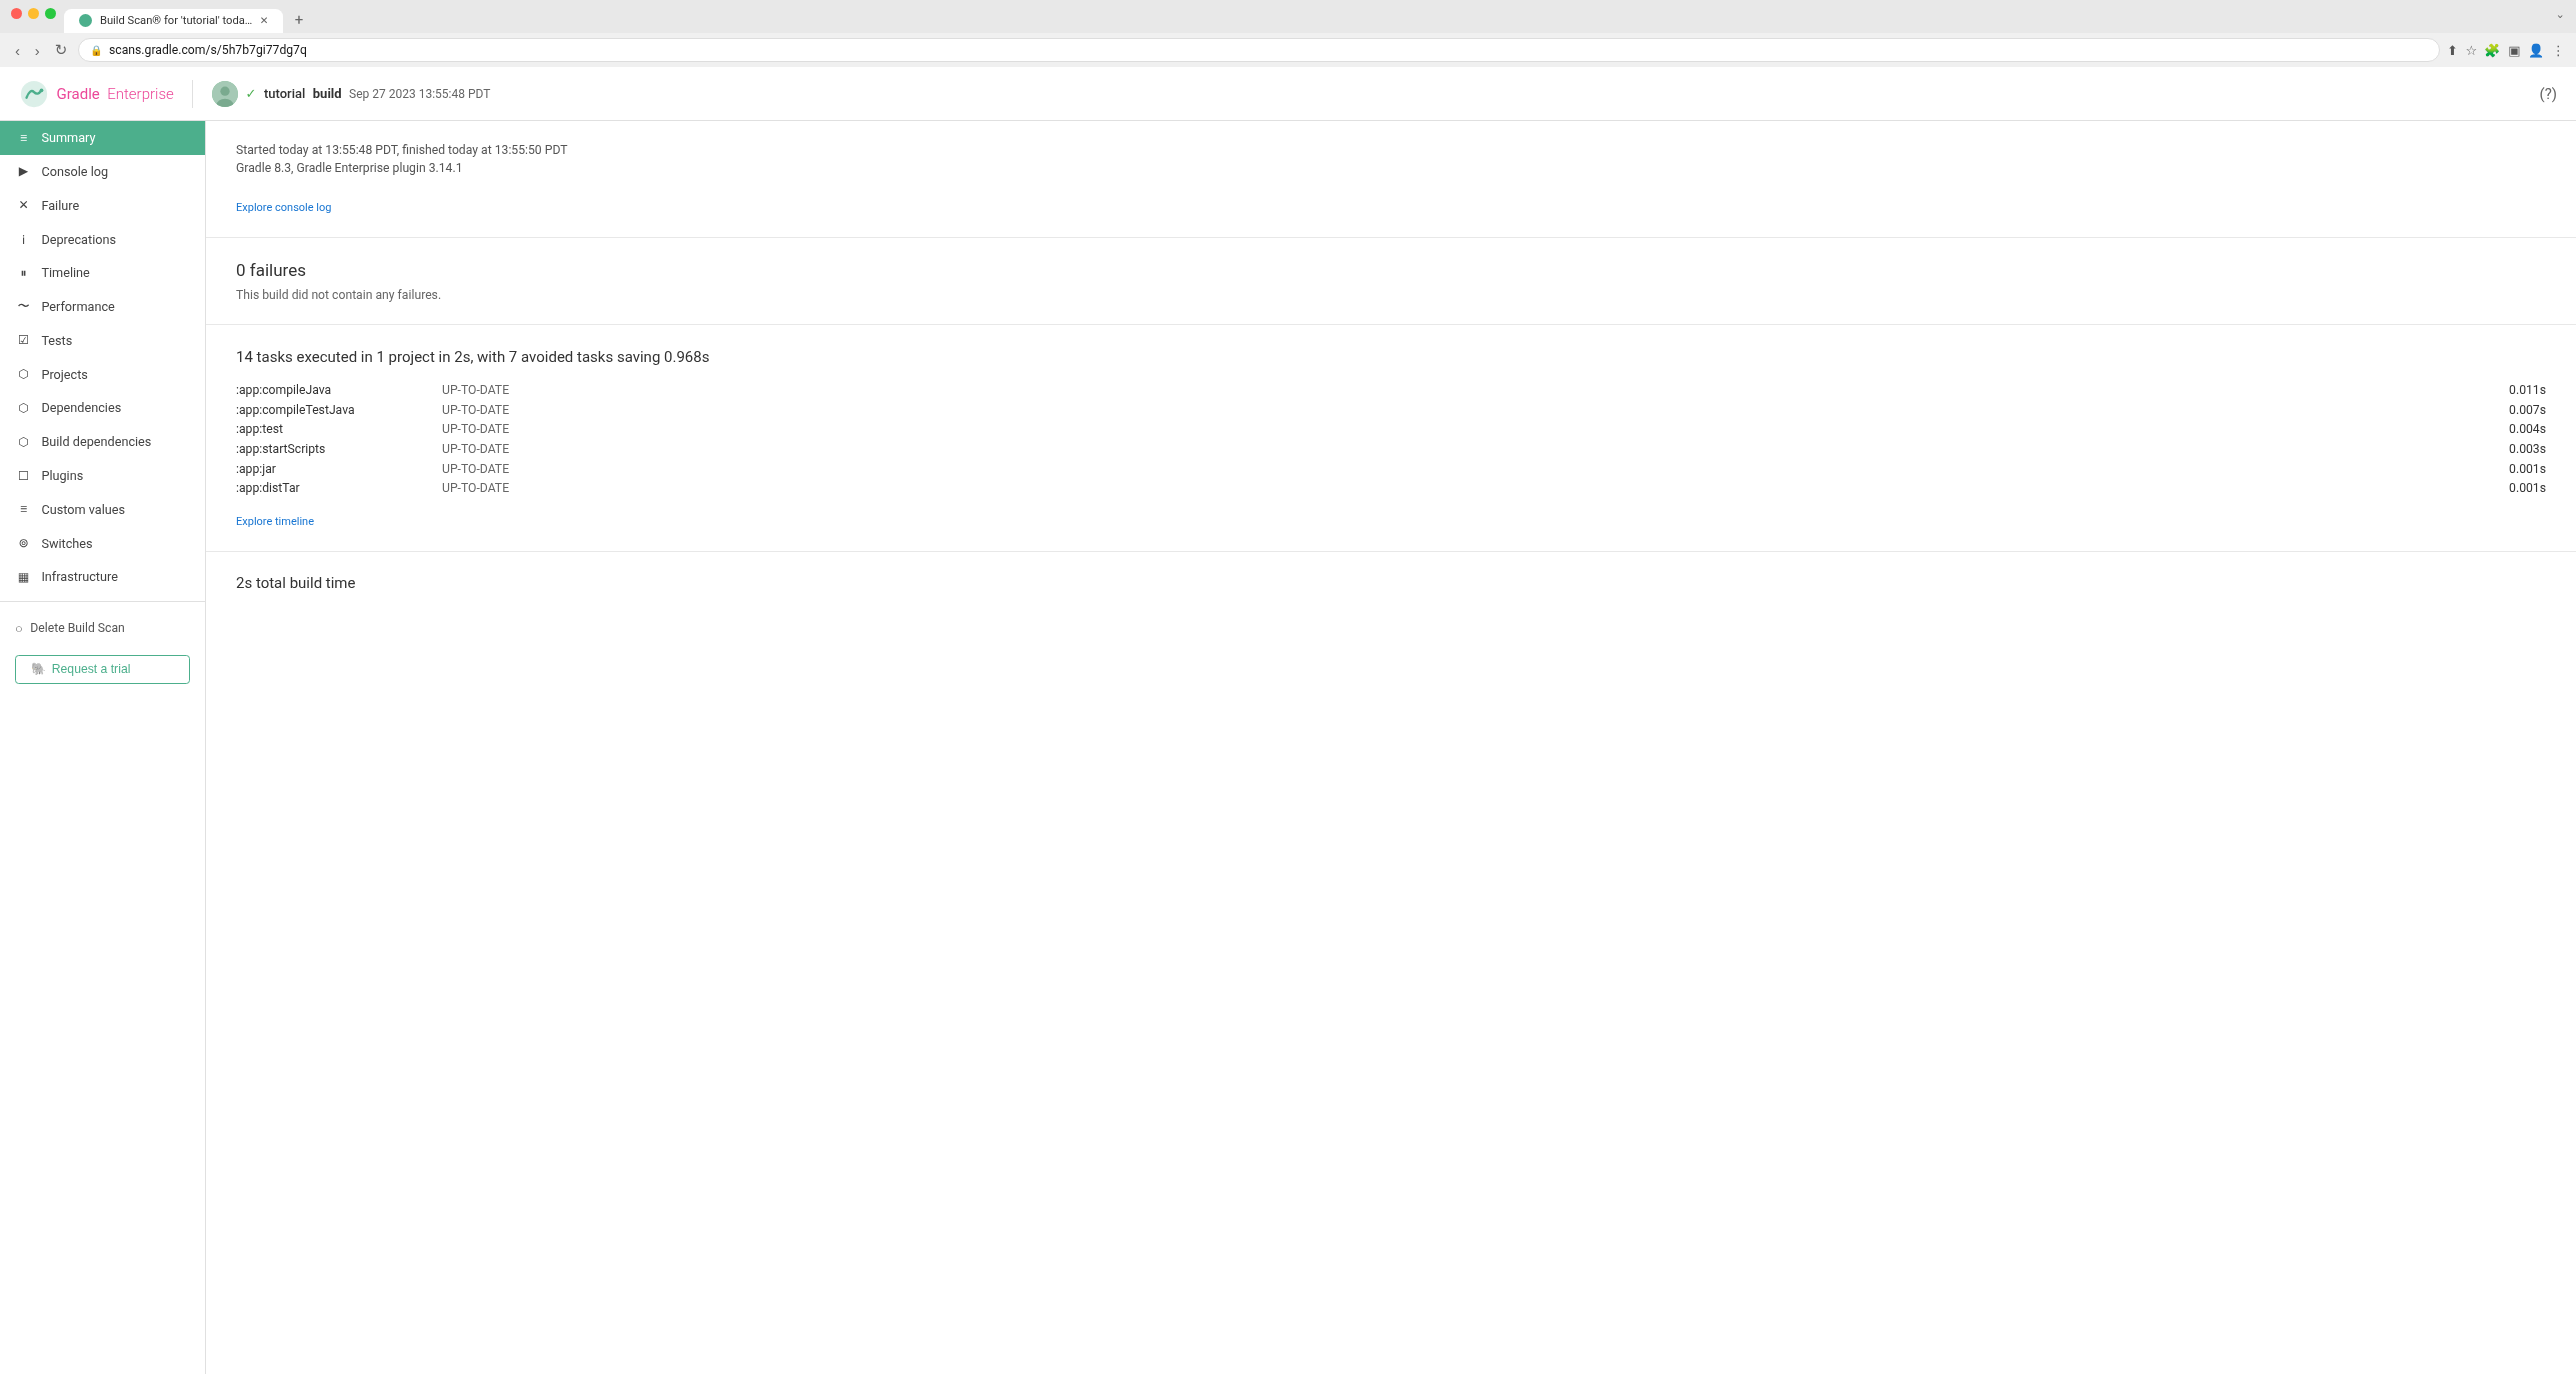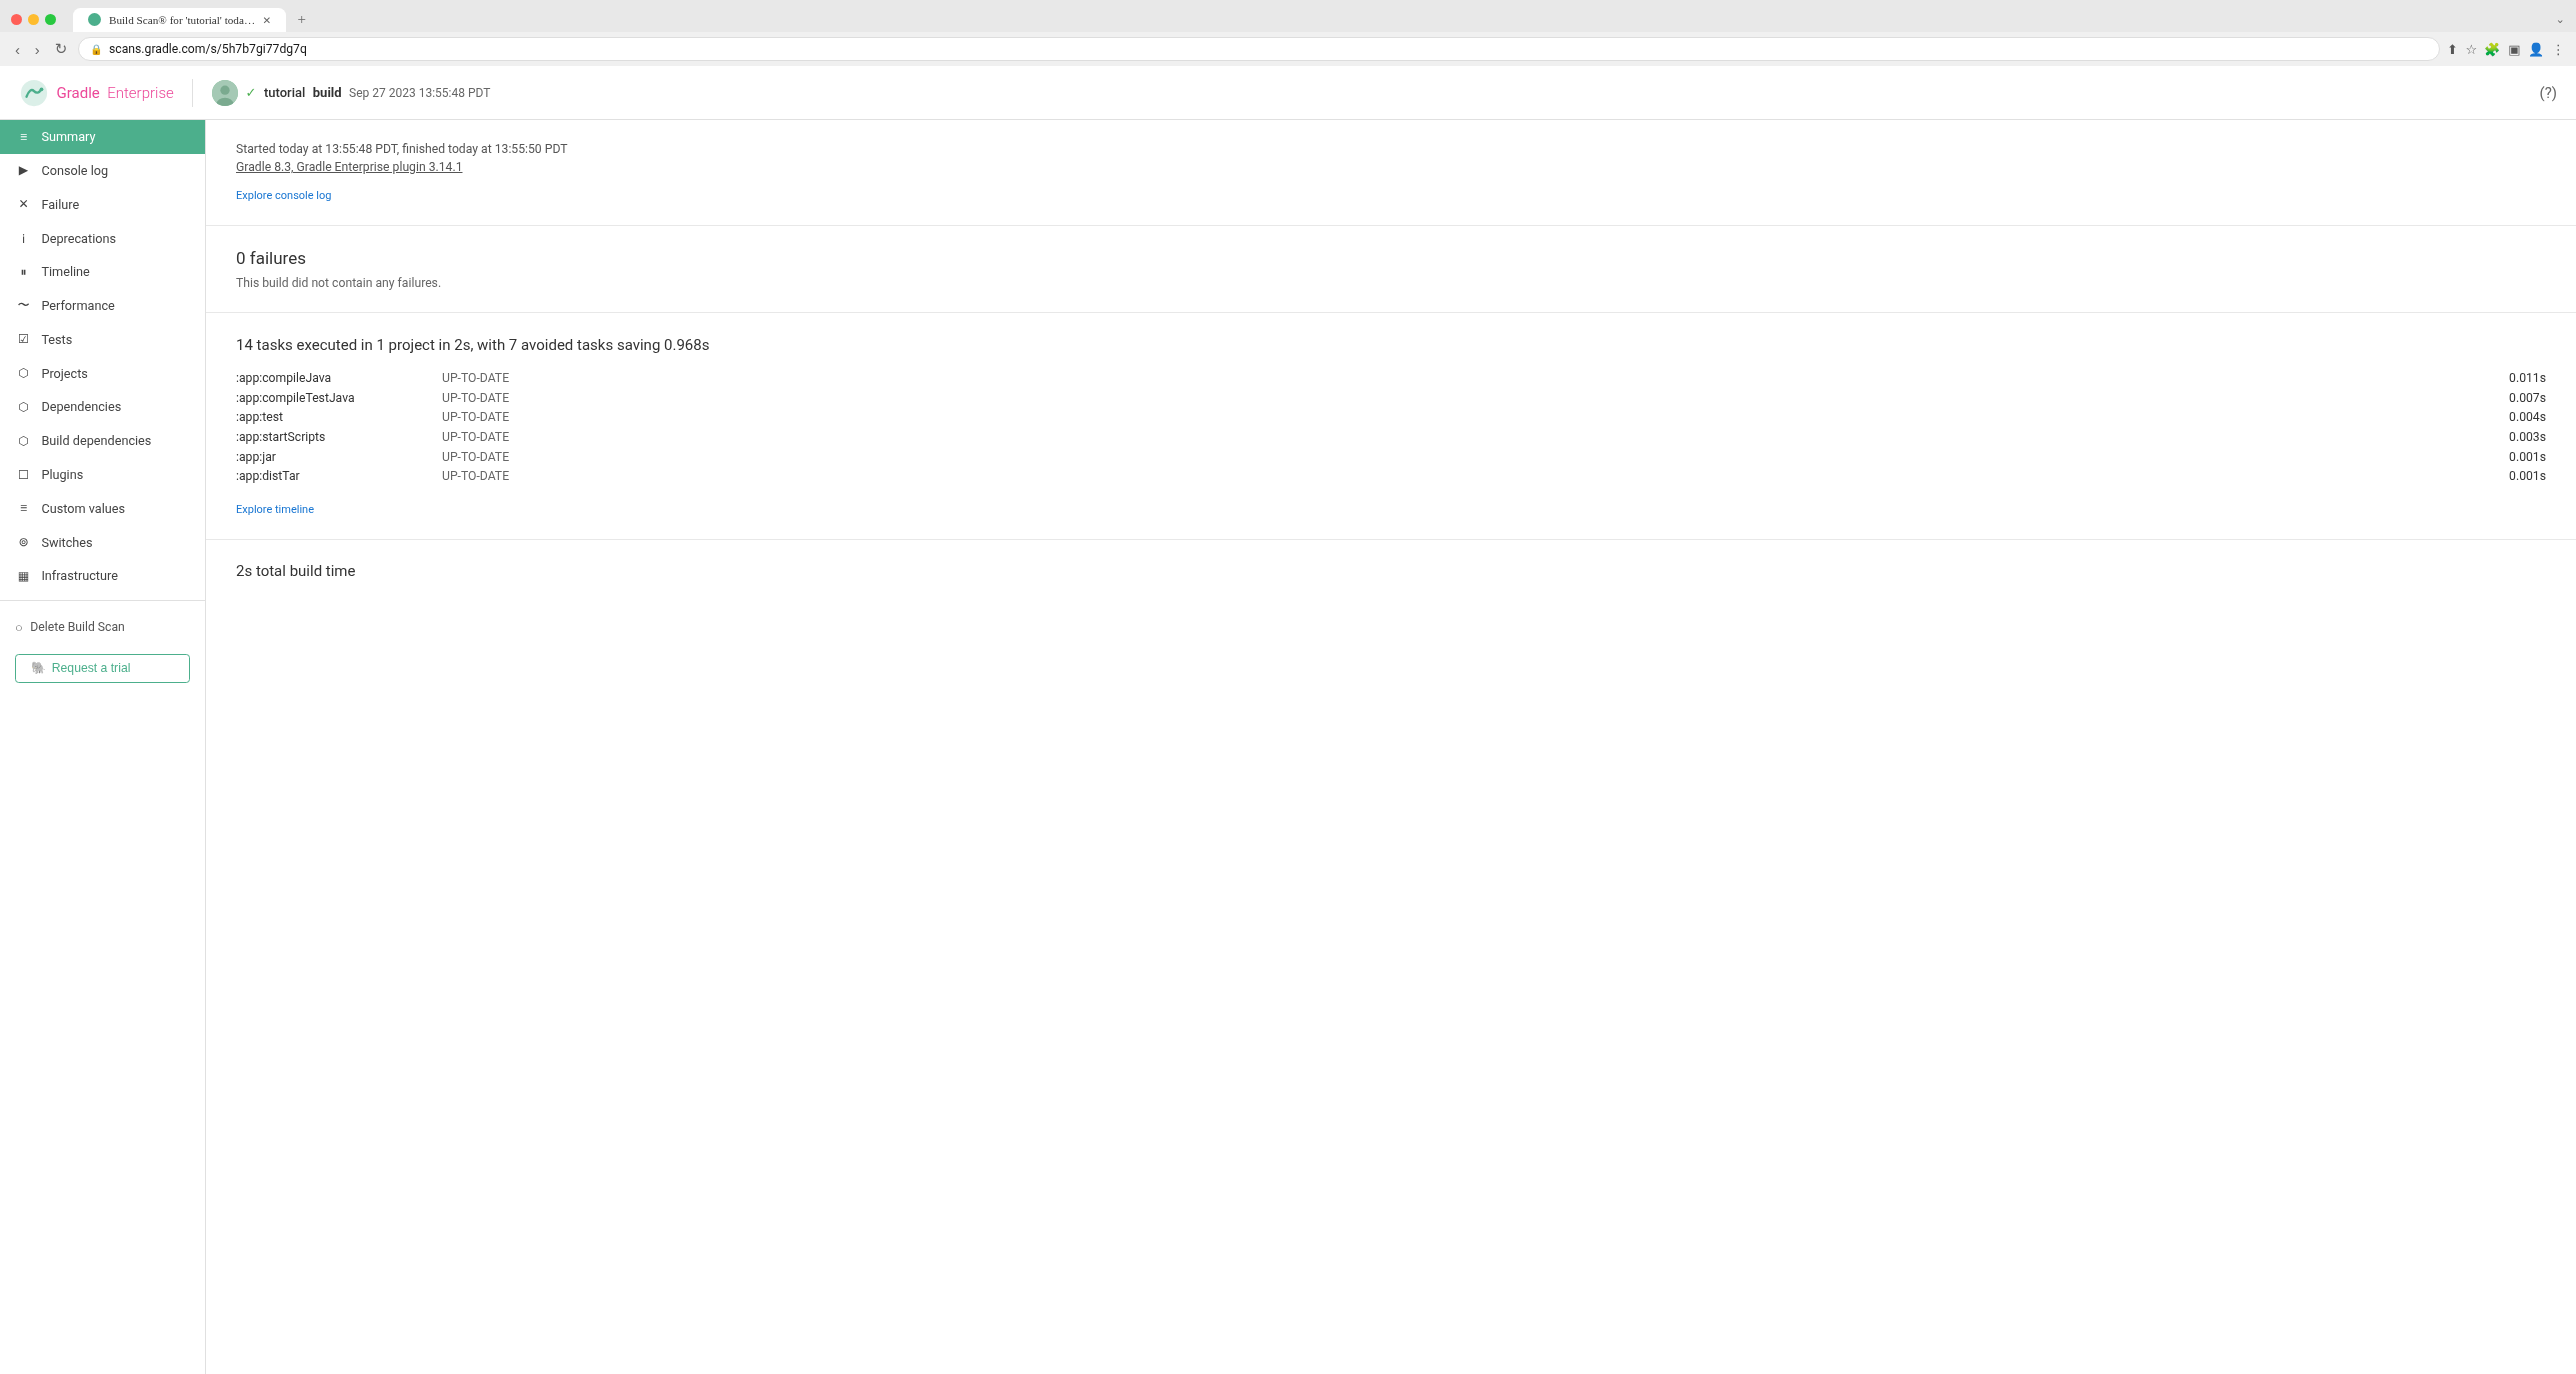--- a/index.html
+++ b/index.html
@@ -1,20 +1,20 @@
 <!DOCTYPE html>
 <html style="font-size:15px"><head>
   <meta charset="utf-8">
   <style>
     * { box-sizing: border-box; margin: 0; padding: 0; }
     body { font-family: -apple-system, BlinkMacSystemFont, 'Segoe UI', Roboto, sans-serif; background: #f5f5f5; font-size: 13px; color: #333; }
 
     
     .browser-chrome { background: #e8e8e8; }
-    .browser-titlebar { display: flex; align-items: center; padding: 7.5px 11.2px 0; gap: 10px; font-family: Liberation Serif, serif; }
+    .browser-titlebar { display: flex; padding: 7.5px 11.2px 0; gap: 1px; }
     .browser-dots { display: flex; gap: 5.6px; }
     .dot { width: 11.2px; height: 11.2px; border-radius: 50%; }
     .dot-red { background: #ff5f57; }
     .dot-yellow { background: #febc2e; }
     .dot-green { background: #28c840; }
     .browser-tabs { display: flex; align-items: flex-end; margin-left: 7.5px; flex: 1; }
     .browser-tab { background: white; border-radius: 7.5px 7.5px 0 0; padding: 5.6px 15px; display: flex; align-items: center; gap: 7.5px; font-size: 11.2px; color: #333; min-width: 187px; max-width: 225px; }
     .tab-icon { width: 13px; height: 13px; background: #4caf8c; border-radius: 50%; flex-shrink: 0; }
     .tab-title { flex: 1; overflow: hidden; text-overflow: ellipsis; white-space: nowrap; }
     .tab-close { color: #666; cursor: pointer; font-size: 10.3px; }
@@ -53,21 +53,21 @@
     .sidebar-footer { padding: 11.2px 15px; }
     .delete-btn { display: flex; align-items: center; gap: 7.5px; color: #555; font-size: 12.2px; cursor: pointer; }
     .request-trial-btn { margin: 7.5px 15px; border: 0.9px solid #4caf8c; color: #4caf8c; background: white; border-radius: 3.7px; padding: 6.6px 15px; font-size: 12.2px; cursor: pointer; display: flex; align-items: center; gap: 5.6px; width: calc(100% - 30px); }
 
     
     .main-content { flex: 1; overflow-y: auto; background: white; }
     .content-section { padding: 22.5px 30px; border-bottom: 0.9px solid #e8e8e8; }
     .content-section:last-child { border-bottom: none; }
 
     .meta-info { font-size: 12.2px; color: #555; margin-bottom: 3.7px; }
-    .meta-info + .meta-info { margin-bottom: 13px; text-decoration: underline; }
+    .meta-info + .meta-info { margin-bottom: 24px; }
     .explore-link { color: #1976d2; font-size: 11px; text-decoration: none; cursor: pointer; }
 
     .section-title { font-size: 17px; font-weight: 400; color: #333; margin-bottom: 7.5px; }
     .section-desc { font-size: 12.2px; color: #666; }
 
     .tasks-title { font-size: 15px; font-weight: 400; color: #333; margin-bottom: 15px; }
     .task-row { display: flex; align-items: center; padding: 2.8px 0; font-size: 12.2px; }
     .task-name { color: #333; min-width: 206px; }
     .task-status { color: #666; min-width: 112px; }
     .task-time { margin-left: auto; color: #333; font-size: 12.2px; }

